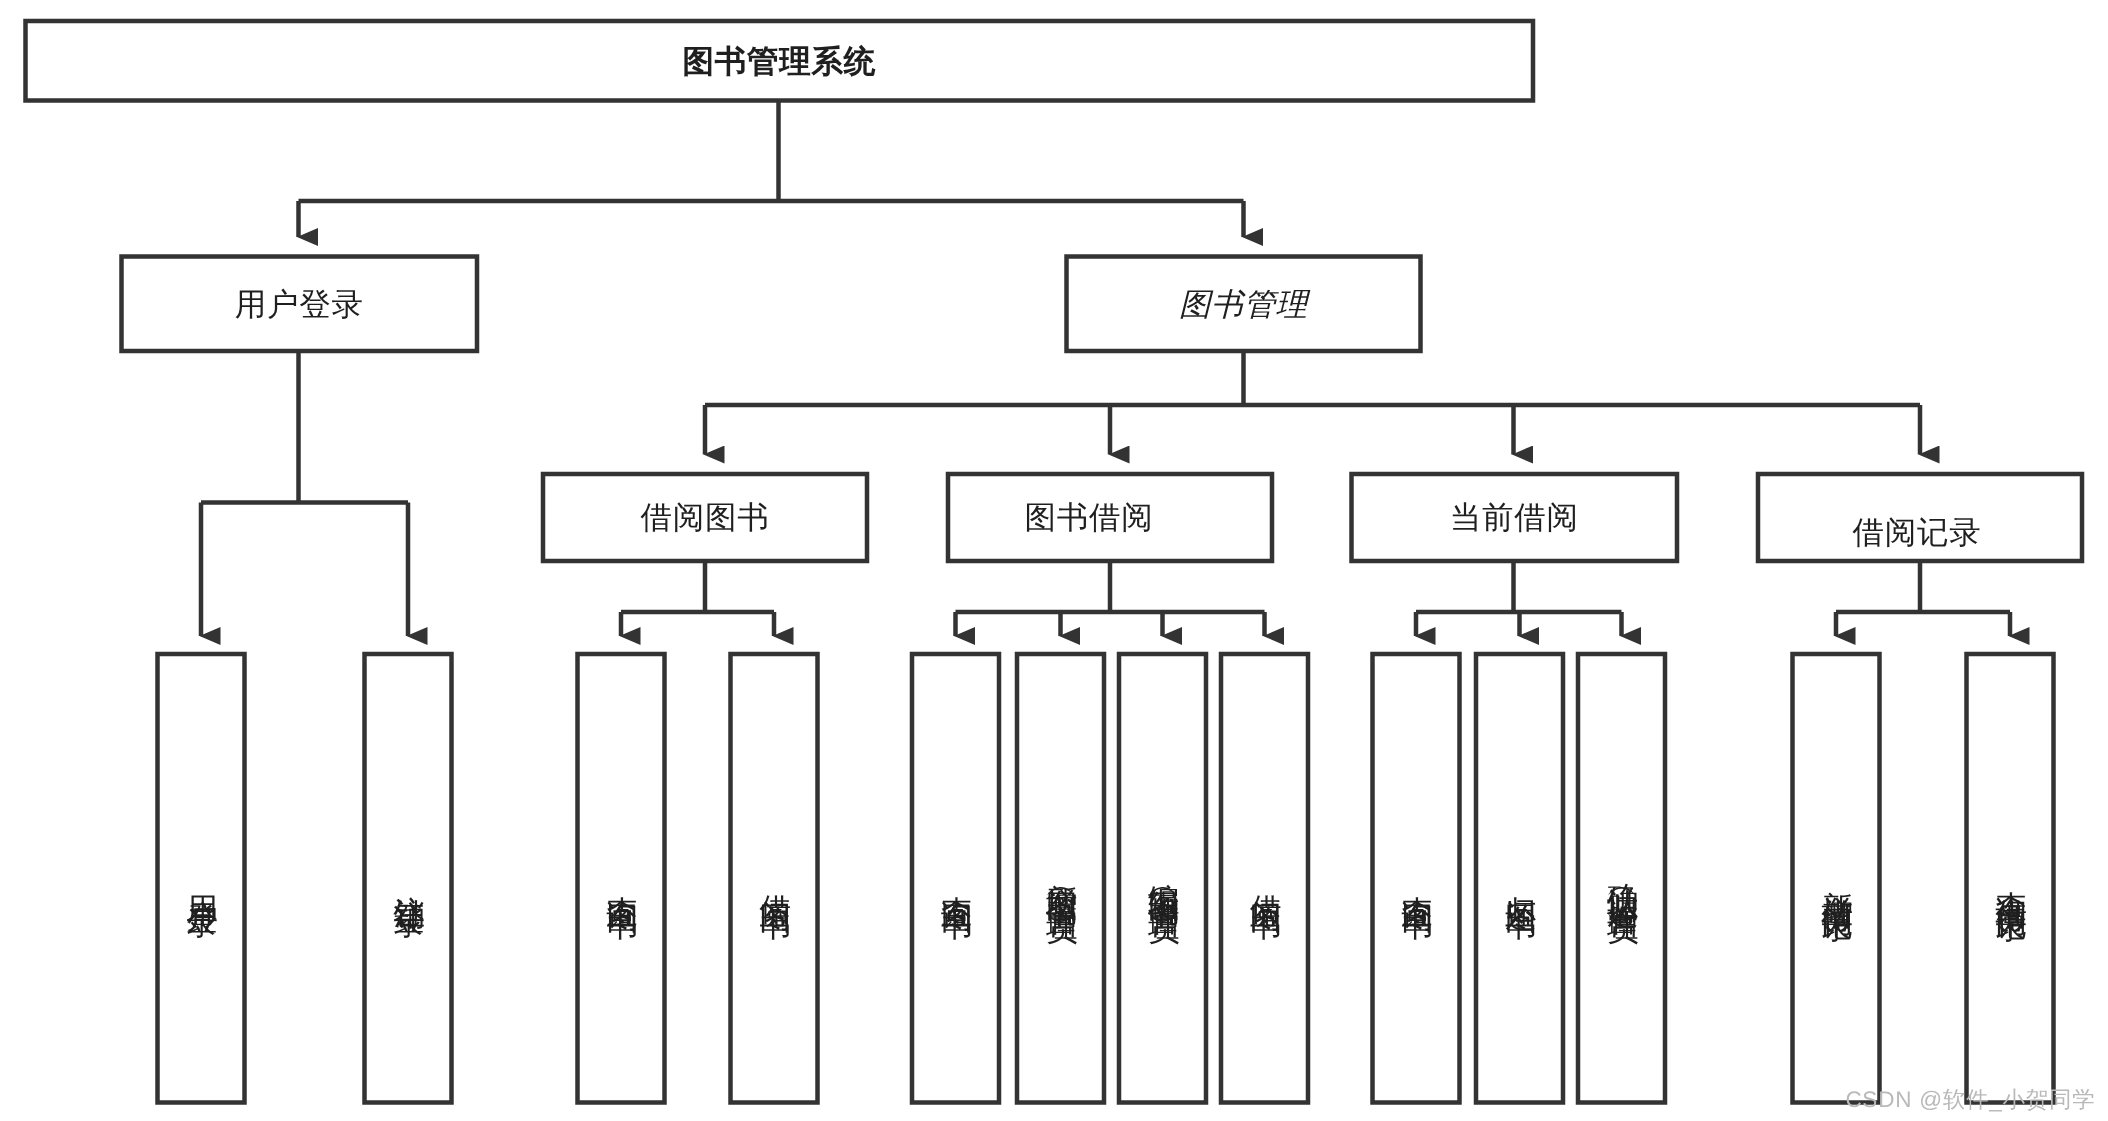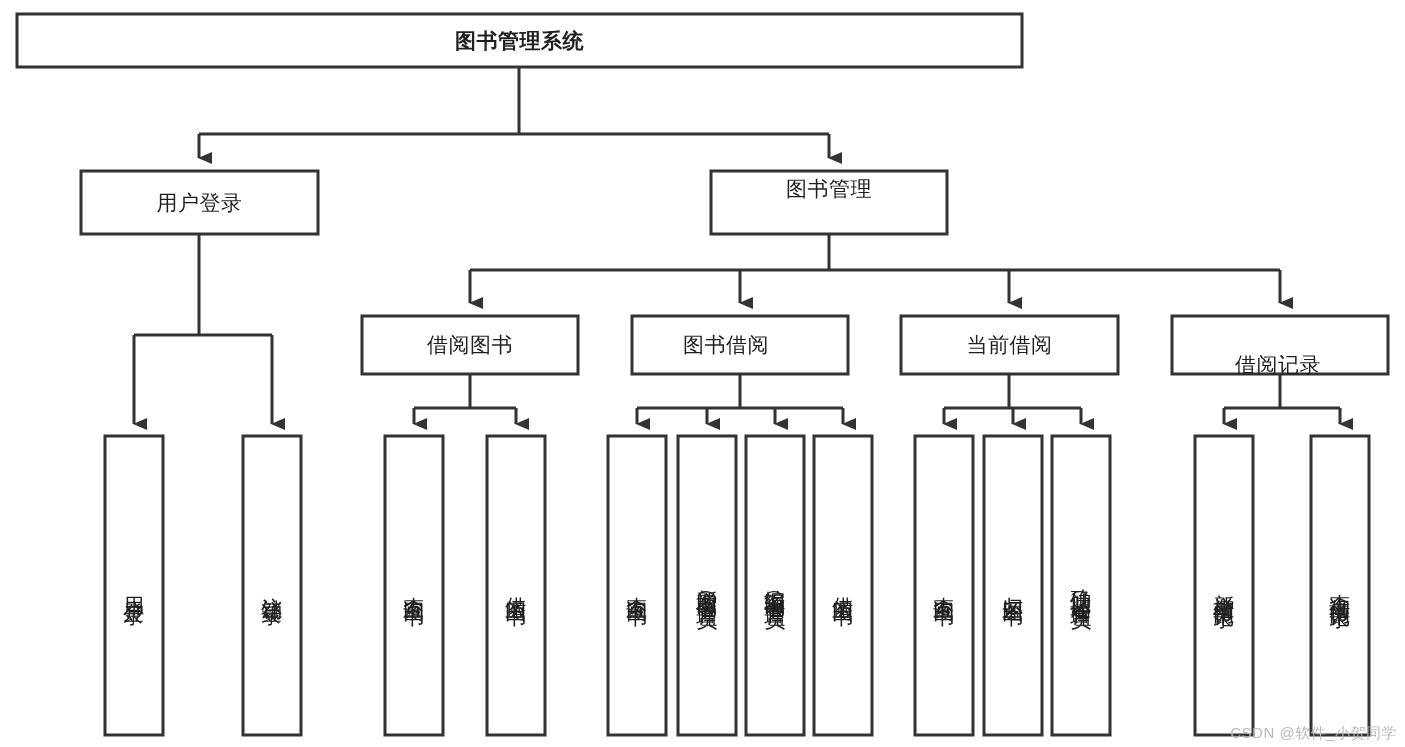--- a/index.html
+++ b/index.html
@@ -150,26 +150,26 @@
     <rect class="node-box" x="915" y="436" width="58" height="299"></rect>
     <rect class="node-box" x="984" y="436" width="58" height="299"></rect>
     <rect class="node-box" x="1052" y="436" width="58" height="299"></rect>
     <rect class="node-box" x="1195" y="436" width="58" height="299"></rect>
     <rect class="node-box" x="1311" y="436" width="58" height="299"></rect>
   </svg>
 
   <div class="node-label-h" style="left:17px; top:14px; width:1005px; height:53px;font-weight:bold;">图书管理系统</div>
 
   <div class="node-label-h" style="left:81px; top:171px; width:237px; height:63px;">用户登录</div>
-  <div class="node-label-h" style="left:711px; top:157px; width:236px; height:63px;">图书管理</div>
+  <div class="node-label-h" style="left:711px; top:171px; width:236px; height:63px;font-style:italic;">图书管理</div>
 
   <div class="node-label-h" style="left:362px; top:316px; width:216px; height:58px;">借阅图书</div>
   <div class="node-label-h" style="left:632px; top:316px; width:188px; height:58px;">图书借阅</div>
   <div class="node-label-h" style="left:901px; top:316px; width:217px; height:58px;">当前借阅</div>
-  <div class="node-label-h" style="left:1172px; top:336px; width:212px; height:58px;">借阅记录</div>
+  <div class="node-label-h" style="left:1172px; top:326px; width:212px; height:58px;">借阅记录</div>
 
   <div class="node-label-v" style="left:105px; top:436px; width:58px; height:299px;">
     <span>用户登录</span>
   </div>
   <div class="node-label-v" style="left:243px; top:436px; width:58px; height:299px;">
     <span>注销登录</span>
   </div>
   <div class="node-label-v" style="left:385px; top:436px; width:58px; height:299px;">
     <span>查询图书</span>
   </div>

